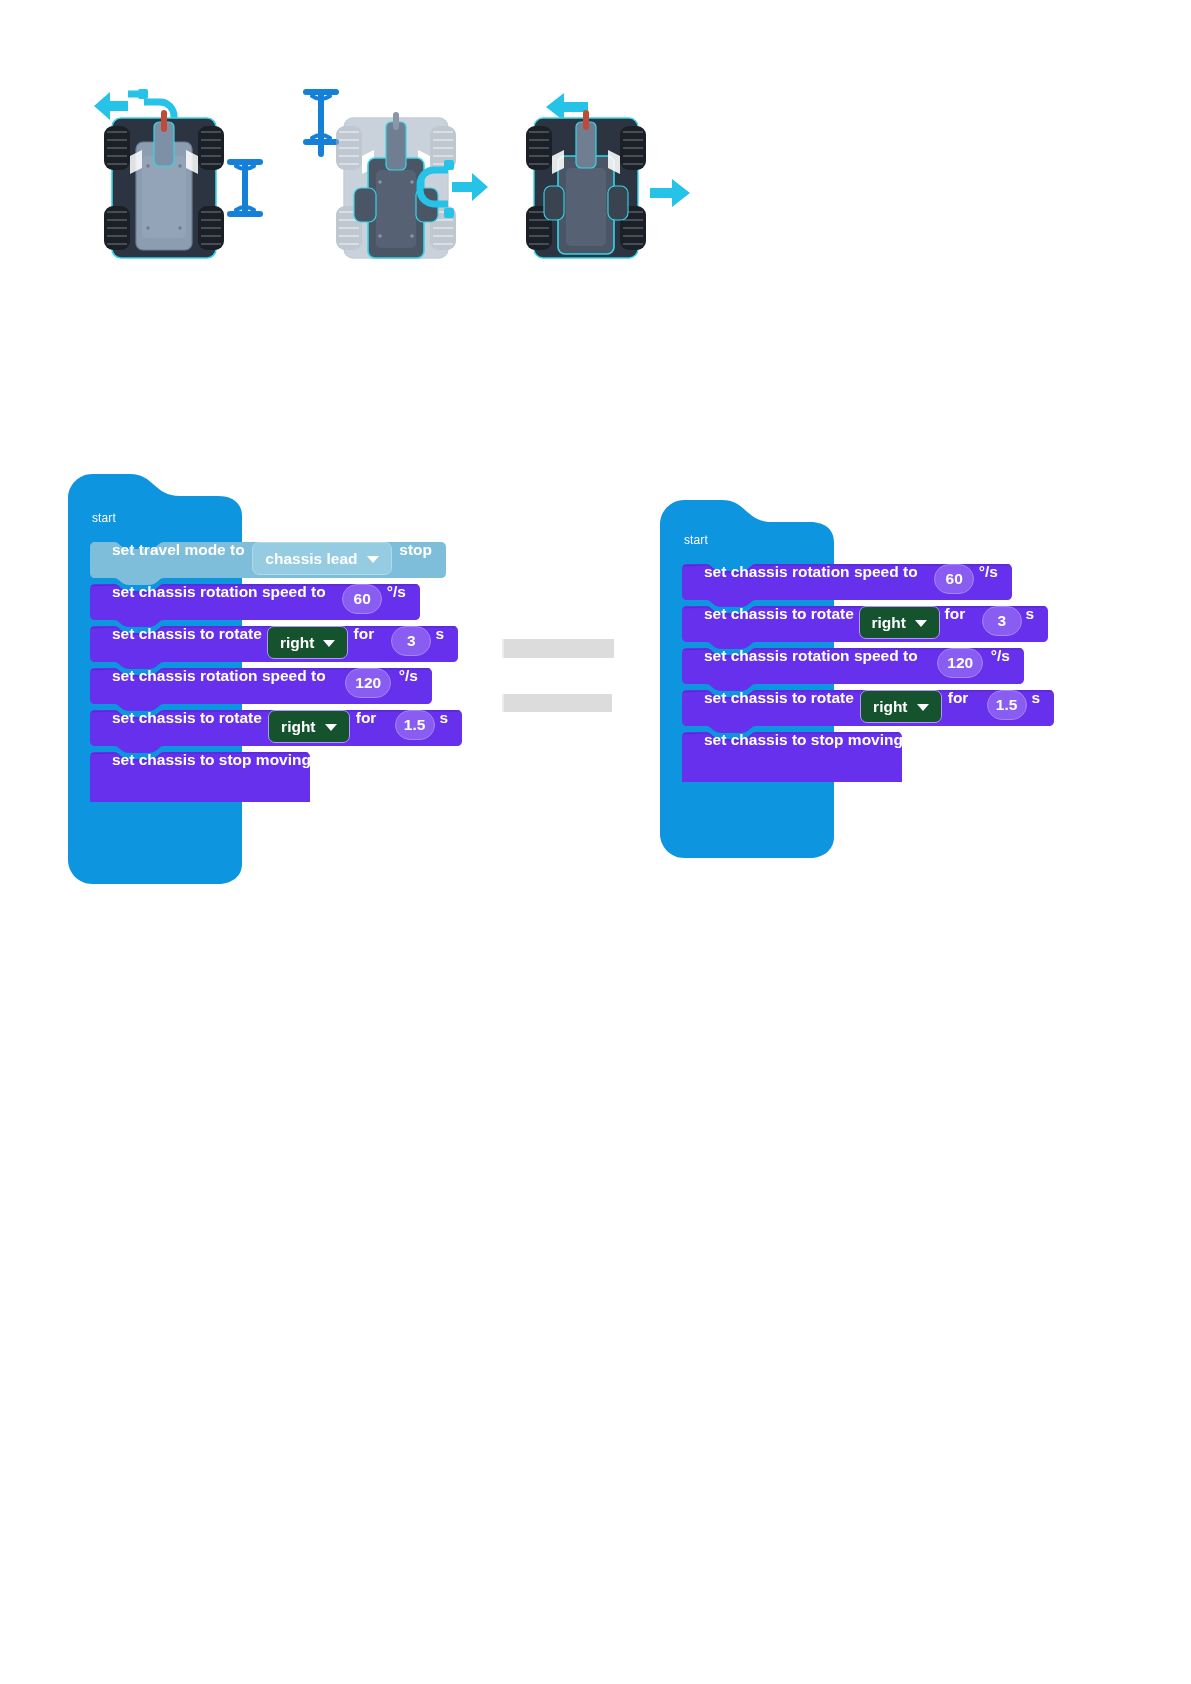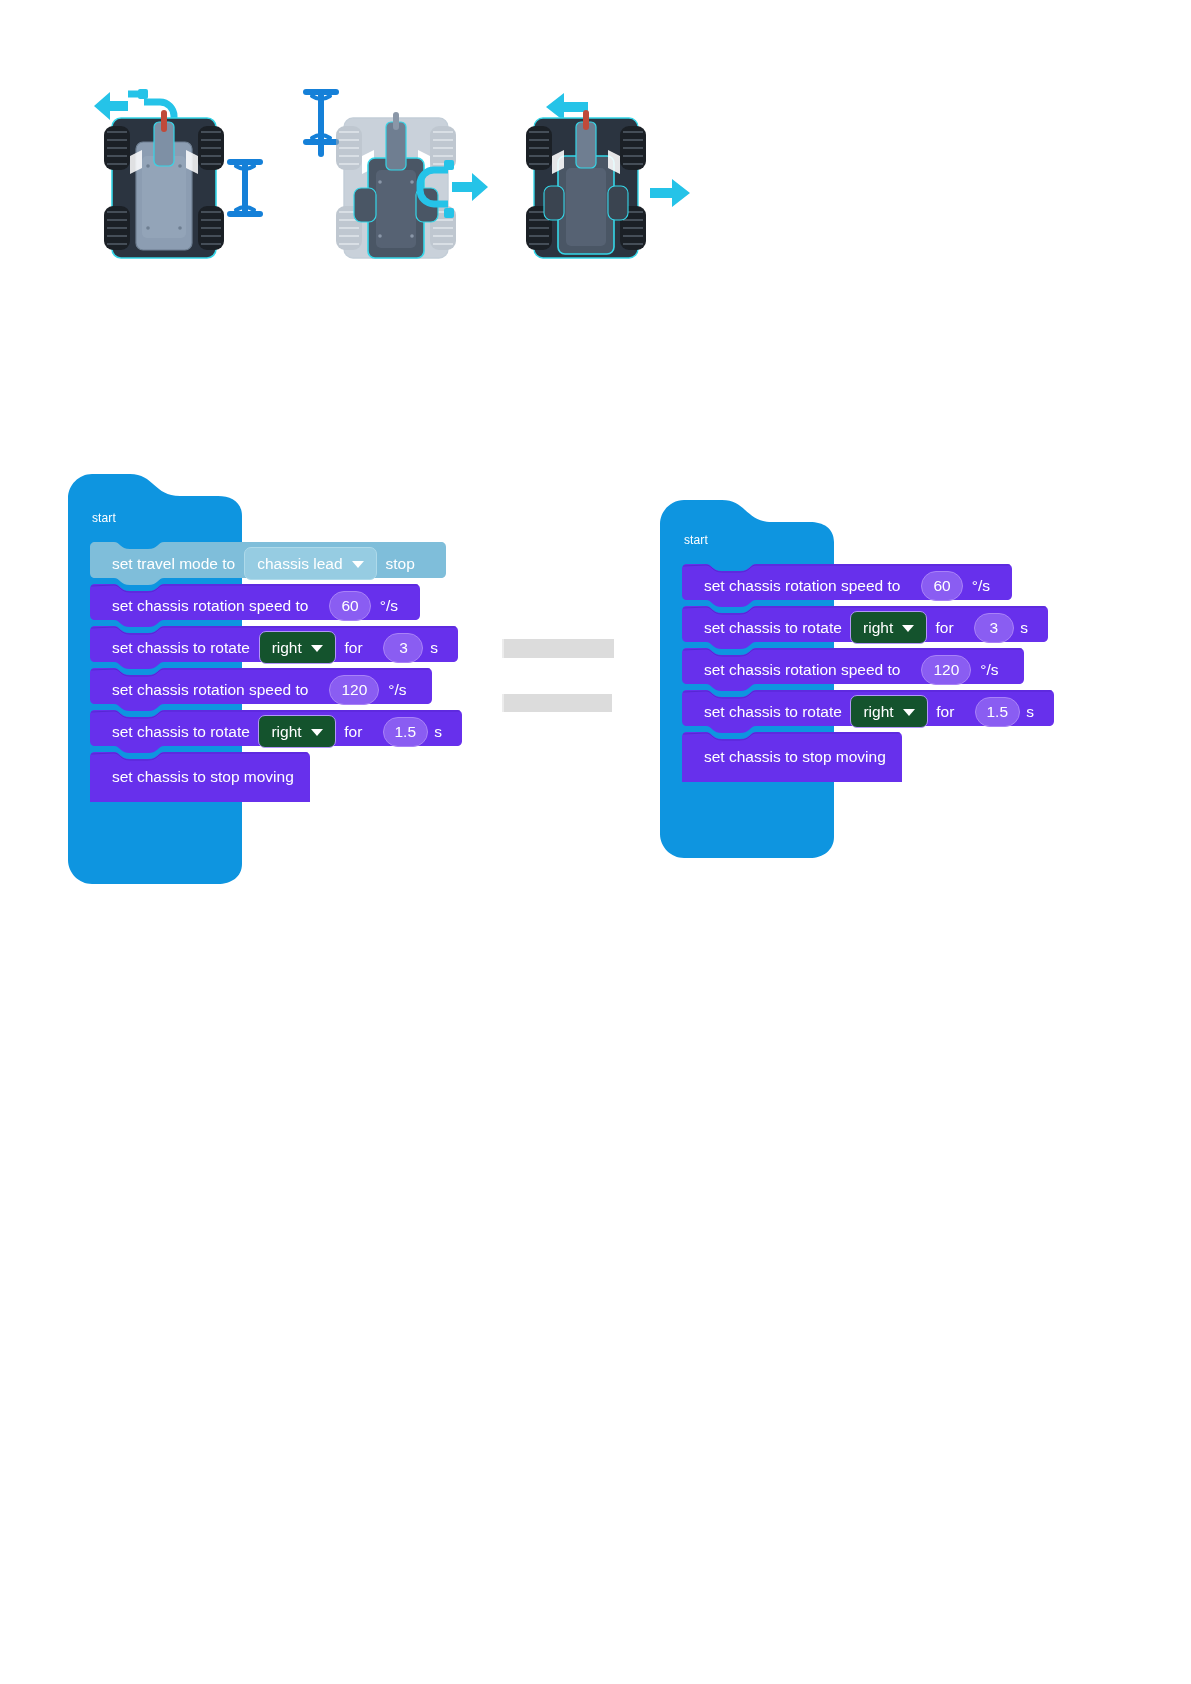--- a/index.html
+++ b/index.html
@@ -22,24 +22,25 @@
   .hat-wrap{position:relative;}
   .hat-bg{position:absolute;left:0;top:0;}
   .hat-label{
     position:absolute;color:#ffffff;font-size:12px;letter-spacing:.1px;
     z-index:4;white-space:nowrap;
   }
 
   .blocks{position:absolute;z-index:3;}
 
   .blk{
-    position:relative;height:43px;display:flex;align-items:center;
-    padding-left:22px;padding-right:20px;box-sizing:border-box;
+    position:relative;height:43px;display:flex;
+    padding-left:22px;padding-right:14px;box-sizing:border-box;
     color:#ffffff;font-size:15.5px;white-space:nowrap;width:max-content;
     margin-top:-1px;
+    font-weight:bold;
   }
   .blk .txt{position:relative;z-index:2;line-height:1;}
   .blk .bgshape{position:absolute;left:0;top:0;width:100%;height:100%;z-index:1;}
 
   .blk.purple .bgshape .fill{fill:#6730EC;}
   .blk.purple .bgshape .edge{stroke:#4A1FBF;stroke-width:1;fill:none;opacity:.55;}
   .blk.teal .bgshape .fill{fill:#7FBEDA;}
 
   
   .oval{

